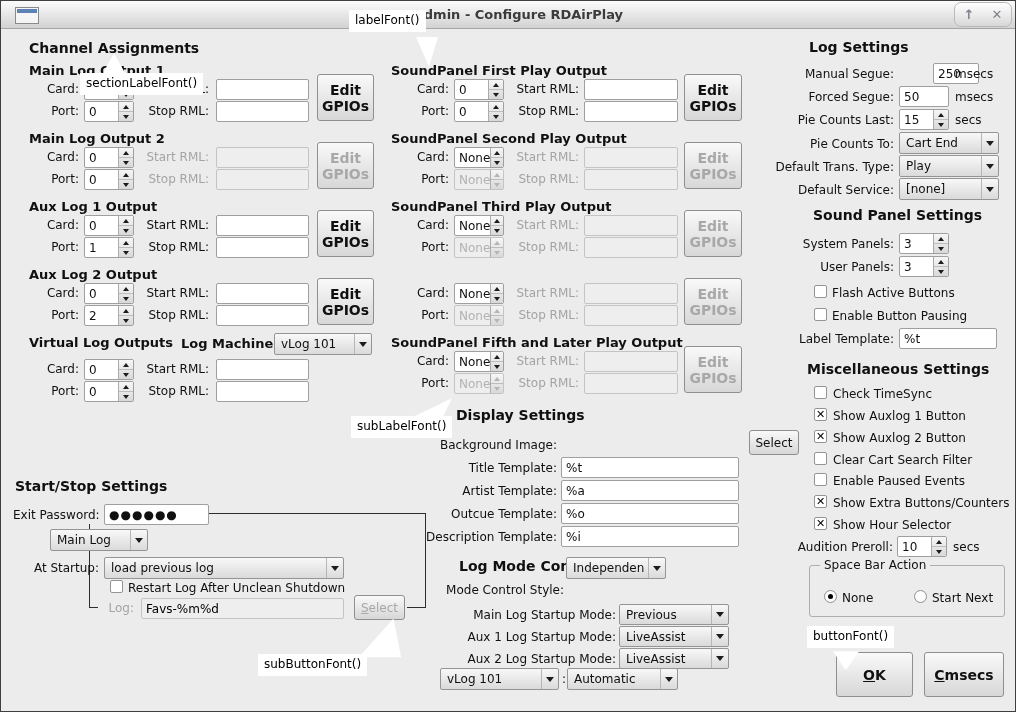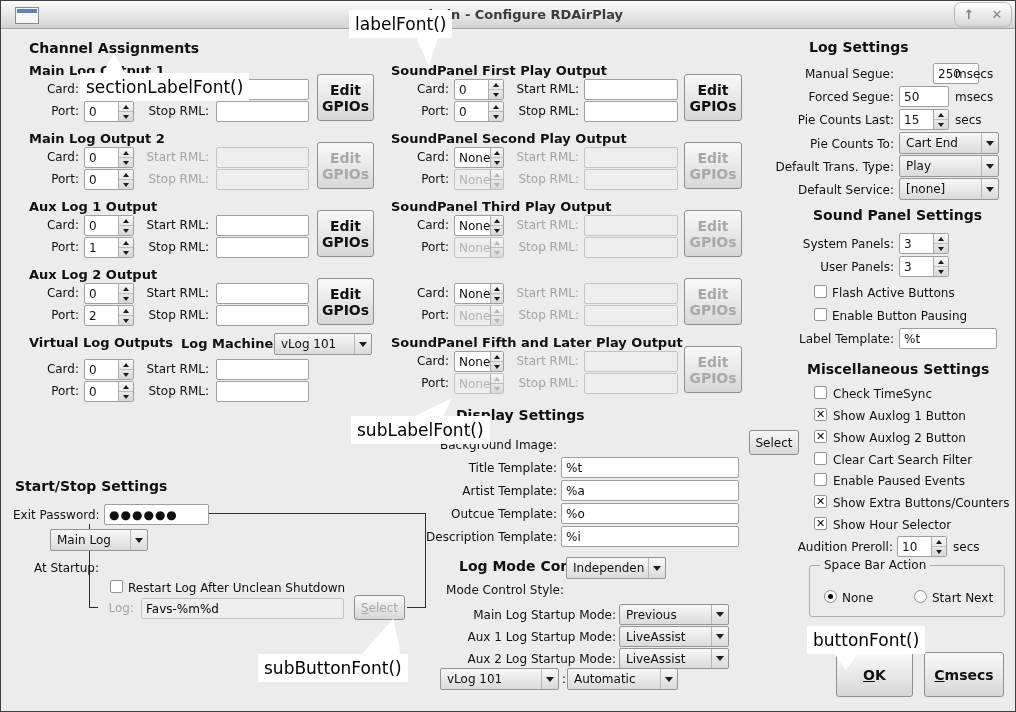--- a/index.html
+++ b/index.html
@@ -53,21 +53,21 @@
   .cl .spin.sp{left:55px}
   .cl .l-rml{left:90px;width:90px}
   .cl .fld{left:187px;width:93px}
   .cl .gpio{left:288px;top:11px;width:57px;height:47px}
   .cm .l-card{left:8px;width:50px}
   .cm .spin.sp{left:63px}
   .cm .l-rml{left:98px;width:90px}
   .cm .fld{left:193px;width:94px}
   .cm .gpio{left:293px;top:11px;width:58px;height:47px}
   .rlab{left:760px;width:133px}
-  .callout{position:absolute;background:#fff;color:#000;font-size:17px;line-height:1.3;padding:3px 6px;white-space:nowrap;z-index:61}
+  .callout{position:absolute;background:#fff;color:#000;font-size:12px;line-height:1.3;padding:3px 6px;white-space:nowrap;z-index:61}
   .ctail{position:absolute;background:#fff;z-index:60}
   u{text-decoration:underline}
 </style>
 </head>
 <body>
 
 <div class="window">
 
   <div class="titlebar">
     <span class="win-icon"></span>
@@ -369,20 +369,24 @@
   <div class="cline" style="left:424px;top:512px;width:1px;height:95px"></div>
   <div class="cline" style="left:406px;top:606px;width:18px;height:1px"></div>
   <div class="cline" style="left:88px;top:523px;width:1px;height:84px"></div>
   <div class="cline" style="left:88px;top:606px;width:9px;height:1px"></div>
 
   <div class="combo" style="left:49px;top:528px;width:98px">
       <span class="ctext">Main Log</span>
       <span class="arrow"></span>
     </div>
   <span class="lb r" style="left:30px;top:560px;width:68px">At Startup:</span>
+  <div class="combo" style="left:103px;top:556px;width:240px">
+      <span class="ctext">load previous log</span>
+      <span class="arrow"></span>
+    </div>
   <span class="cbx" style="left:109px;top:579px"></span>
   <span class="lb" style="left:127px;top:580px">Restart Log After Unclean Shutdown</span>
   <span class="lb r dis" style="left:97px;top:600px;width:36px">Log:</span>
   <input class="txt dis" disabled="" style="left: 140px; top: 597px; width: 203px;" value="Favs-%m%d">
   <button class="btn sm dis" disabled="" style="left:353px;top:594px;width:51px;height:25px">
       <u>S</u>
       <span>elect</span>
     </button>
 
   <div class="hd" style="left:455px;top:406px">Display Settings</div>

